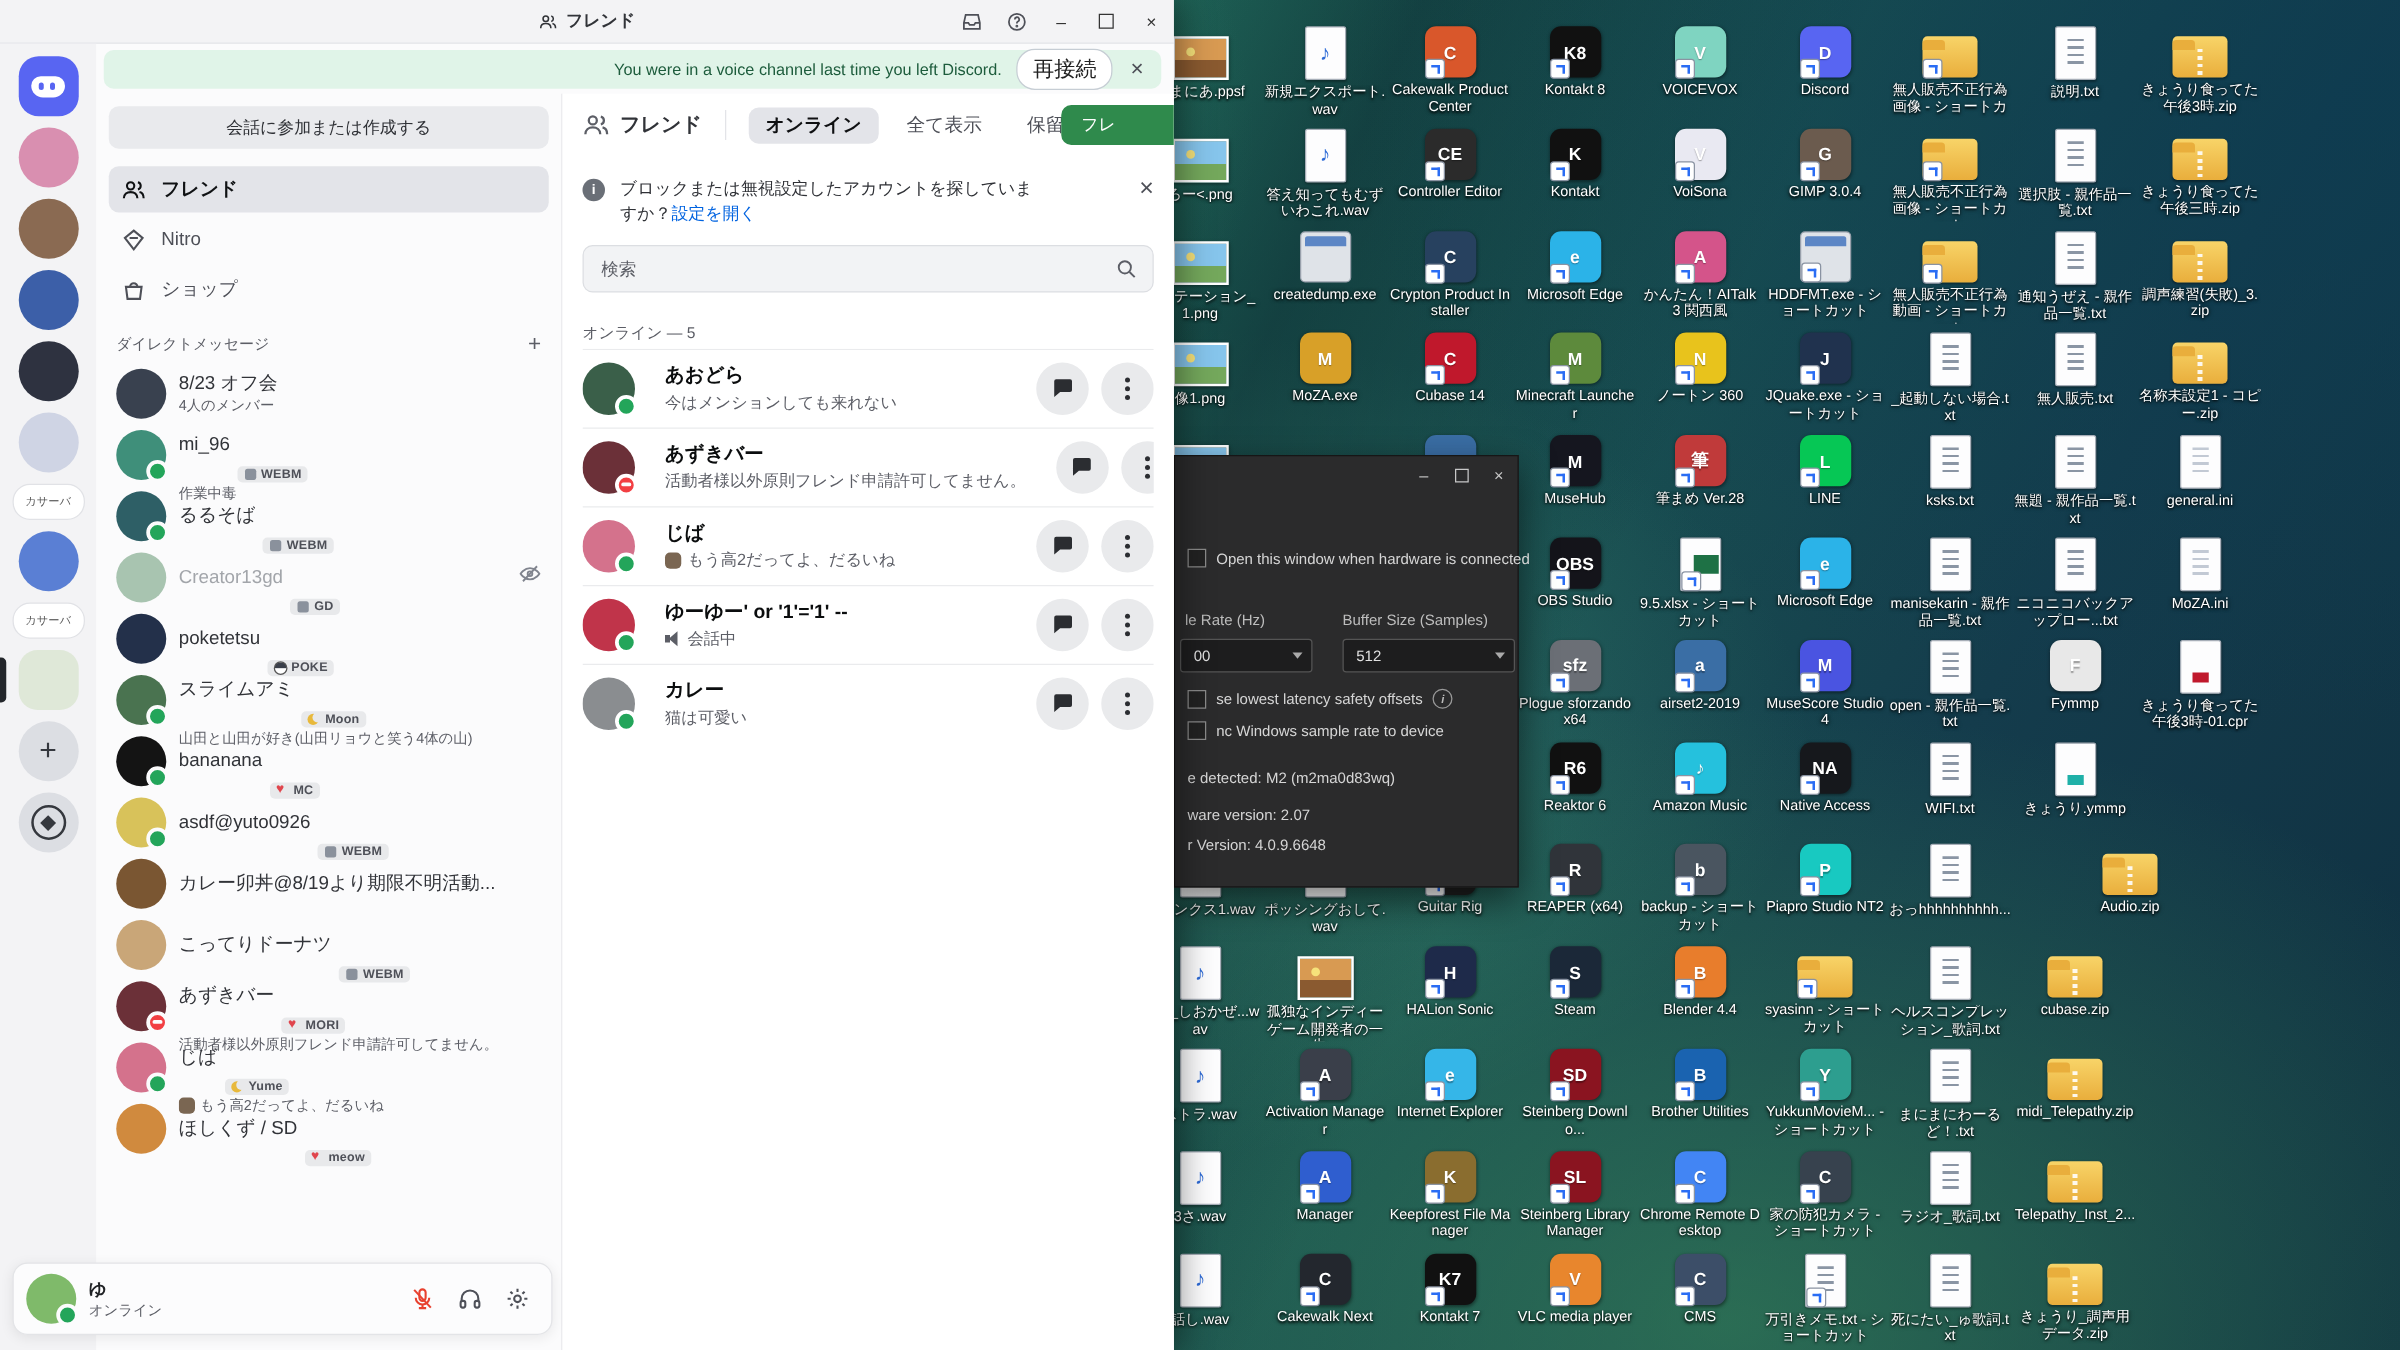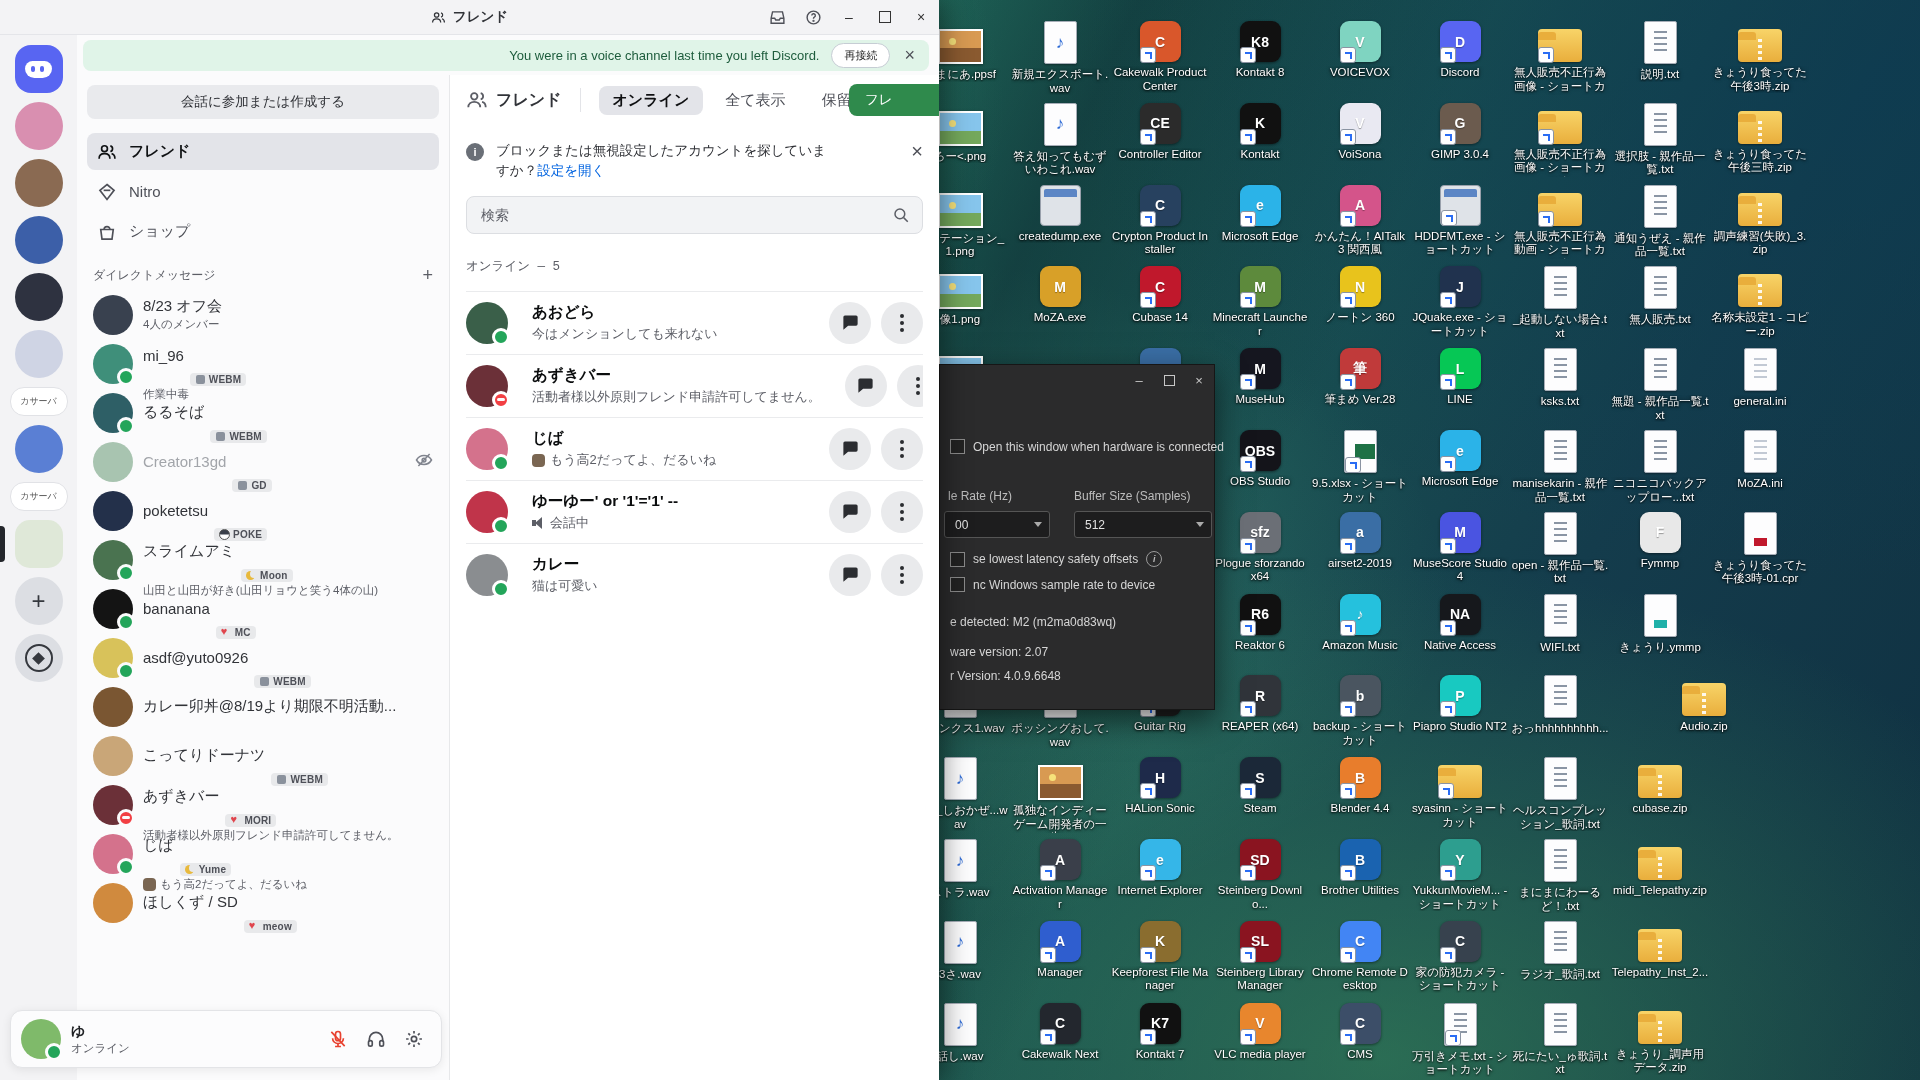--- a/index.html
+++ b/index.html
@@ -111,42 +111,42 @@
   .up-name{font-size:14px;font-weight:bold;color:#202225;}
   .up-status{font-size:11.5px;color:#5c5e66;}
   .up-icons{margin-left:auto;display:flex;gap:4px;}
   .up-btn{width:34px;height:34px;border-radius:8px;display:flex;align-items:center;justify-content:center;color:#4e5058;cursor:pointer;}
   .up-btn svg{width:20px;height:20px;}
   .mic-red{color:#e8412f;}
   
   .right-part{flex:1;display:flex;flex-direction:column;min-width:0;background:#fbfbfc;}
   .vbanner{margin:5px 10px 4px 6px;height:31px;background:#e0f4e8;border-radius:8px;display:flex;align-items:center;padding:0 12px;gap:12px;flex:none;}
   .vbanner-text{font-size:13px;color:#1d5c3c;flex:1;text-align:right;}
-  .reconnect{background:#fff;border:1px solid #c6cdd4;border-radius:15px;padding:4px 12px;font-size:11px;color:#222;cursor:pointer;flex:none;}
+  .reconnect{background:#fff;border:1px solid #c6cdd4;border-radius:15px;padding:4px 12px;font-size:17px;color:#222;cursor:pointer;flex:none;}
   .vb-close{color:#4e5058;font-size:18px;cursor:pointer;flex:none;padding:0 2px;}
   .content-row{flex:1;display:flex;min-height:0;}
   
   .main{flex:1;background:#fff;display:flex;flex-direction:column;min-width:0;position:relative;overflow:hidden;}
   .main-header{height:50px;display:flex;align-items:center;padding:0 16px;gap:8px;flex:none;}
   .mh-title{display:flex;align-items:center;gap:8px;font-size:16px;font-weight:bold;color:#313338;}
   .mh-title svg{width:22px;height:22px;color:#5c5e66;}
   .mh-div{width:1px;height:24px;background:#e3e4e8;margin:0 10px;}
   .tab{padding:5px 14px;border-radius:8px;font-size:15px;color:#4e5058;cursor:pointer;white-space:nowrap;}
   .tab.active{background:#e3e4e9;color:#0f1012;font-weight:bold;}
   .add-friend{position:absolute;right:-52px;top:9px;background:#2f8a4c;color:#fff;border-radius:8px;padding:7px 16px;font-size:13.5px;width:110px;white-space:nowrap;cursor:pointer;}
   .info-row{margin:16px 16px 0 16px;display:flex;align-items:flex-start;gap:12px;}
   .info-ic{width:18px;height:18px;border-radius:50%;background:#6a6f77;color:#fff;font-size:11px;display:flex;align-items:center;justify-content:center;font-weight:bold;flex:none;margin-top:2px;}
   .info-text{font-size:13.5px;color:#2f3136;max-width:340px;line-height:1.5;}
   .info-link{color:#0063e0;cursor:pointer;}
   .info-close{margin-left:auto;color:#4e5058;font-size:20px;cursor:pointer;line-height:1;}
   .searchbar{margin:14px 16px 0 16px;height:36px;background:#f2f3f5;border:1px solid #dcdee2;border-radius:8px;display:flex;align-items:center;padding:0 12px;}
   .searchbar input{flex:1;border:none;outline:none;background:transparent;font-size:14px;color:#313338;font-family:inherit;}
   .searchbar input::placeholder{color:#5c5e66;}
   .searchbar svg{width:18px;height:18px;color:#5c5e66;}
-  .section-label{margin:24px 16px 16px 16px;font-size:12.5px;color:#5c5e66;flex:none;font-family:Liberation Mono, monospace;}
+  .section-label{margin:24px 16px 4px 16px;font-size:12.5px;color:#5c5e66;flex:none;}
   .fr-list{margin:0 16px;overflow:hidden;flex:1;}
   .fr-row{height:62px;display:flex;align-items:center;gap:24px;border-top:1px solid #eaebed;cursor:pointer;}
   .fr-name{font-size:15.5px;font-weight:bold;color:#0b0d0e;white-space:nowrap;}
   .fr-sub{display:flex;align-items:center;gap:5px;font-size:13px;color:#5c5e66;margin-top:2px;white-space:nowrap;}
   .fr-btns{margin-left:auto;display:flex;gap:10px;}
   .circle-btn{width:42px;height:42px;border-radius:50%;background:#e9eaec;display:flex;align-items:center;justify-content:center;color:#2b2d31;cursor:pointer;flex:none;}
   .circle-btn svg{width:19px;height:19px;}
   .kebab{display:flex;flex-direction:column;gap:3px;}
   .kebab i{width:4px;height:4px;border-radius:50%;background:#2b2d31;}
 </style>

